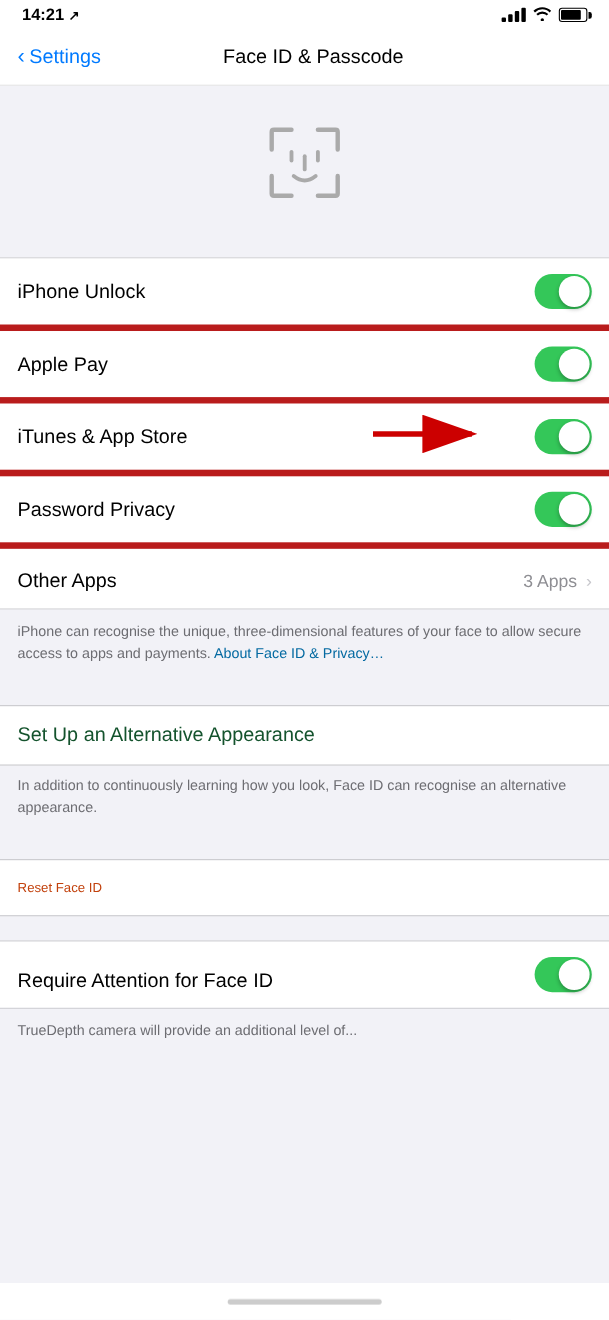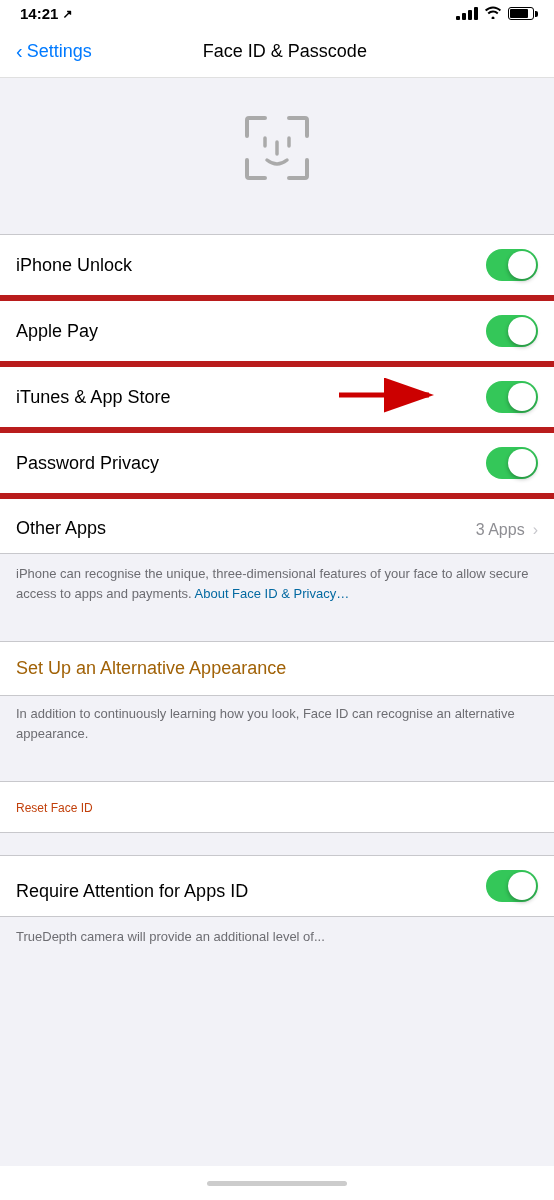--- a/index.html
+++ b/index.html
@@ -180,21 +180,21 @@
     }
 
     
     .section-action {
       background: #fff;
       border-top: 1px solid #c8c8cc;
       border-bottom: 1px solid #c8c8cc;
       padding: 16px 16px;
     }
     .section-action-link {
-      color: #a16207;
+      color: #14532d;
       font-size: 18px;
       cursor: pointer;
     }
     .section-action-red {
       color: #c2410c;
       font-size: 12px;
       cursor: pointer;
       text-align: center;
     }
 
@@ -375,21 +375,21 @@
 
 <div class="section">
   <div class="section-action">
     <span class="section-action-red">Reset Face ID</span>
   </div>
 </div>
 
 <div class="attention-section">
   <div class="settings-list">
     <div class="settings-row">
-      <span class="settings-row-label">Require Attention for Apps ID</span>
+      <span class="settings-row-label">Require Attention for Face ID</span>
       <div class="toggle on">
         <div class="toggle-knob"></div>
       </div>
     </div>
   </div>
   <div class="description-text">
     <span>TrueDepth camera will provide an additional level of...</span>
   </div>
 </div>
 

